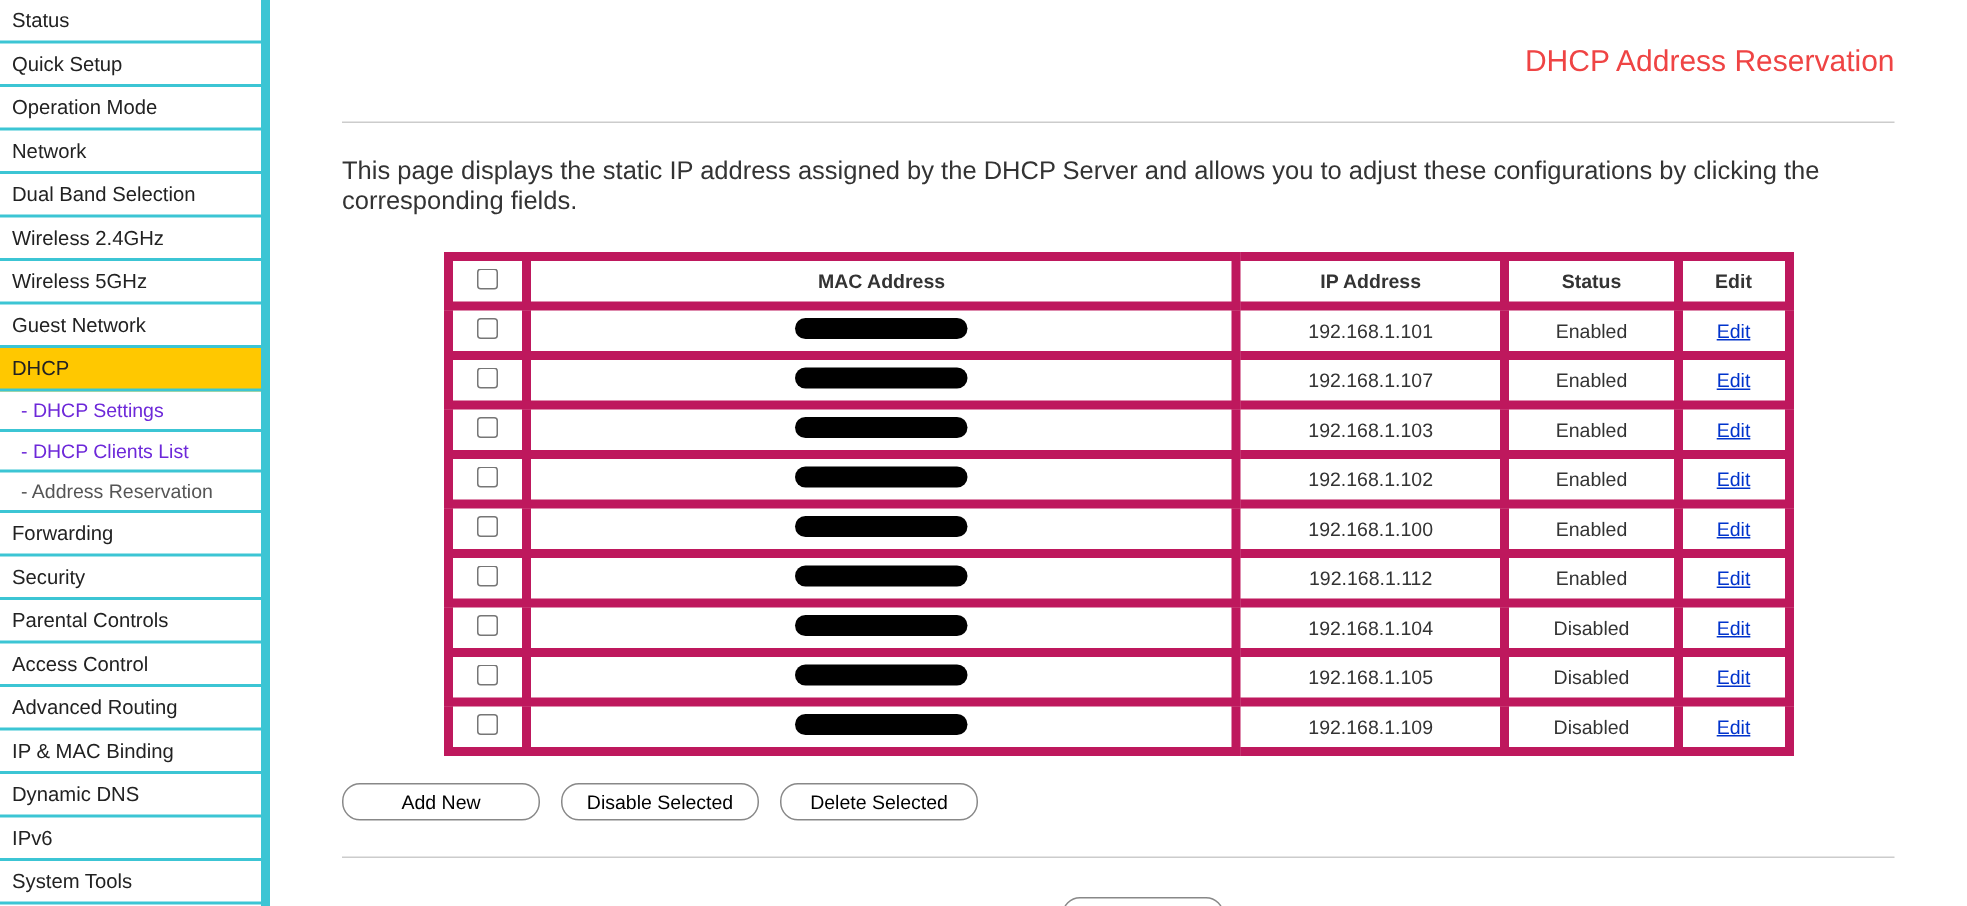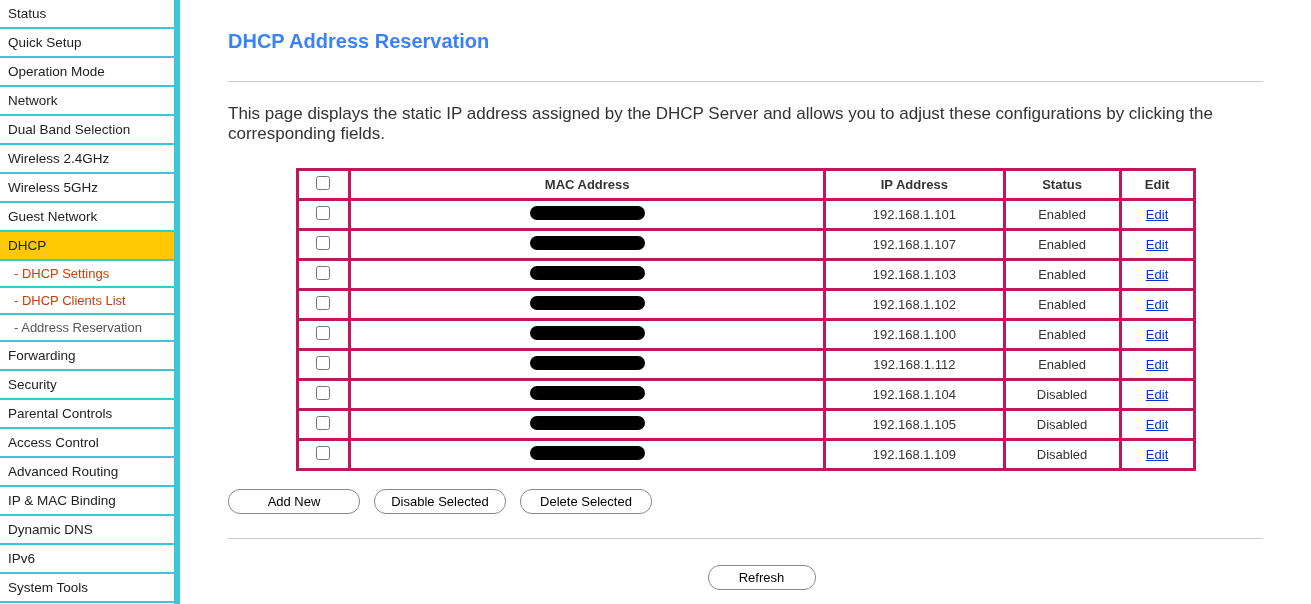--- a/index.html
+++ b/index.html
@@ -2,30 +2,30 @@
 <html><head>
   <meta charset="utf-8">
   <style>
     * { box-sizing: border-box; margin: 0; padding: 0; }
     body { font-family: Arial, Helvetica, sans-serif; font-size: 13px; color: #333; background: #fff; }
     .layout { display: flex; min-height: 604px; }
 
     .sidebar { width: 180px; background: #fff; border-right: 6px solid #3cc5d4; }
     .nav-item { padding: 6px 8px 6px 8px; border-bottom: 2px solid #3cc5d4; cursor: pointer; font-size: 13.5px; color: #222; }
     .nav-item.active { background: #ffc800; font-weight: normal; }
-    .sub-item { padding: 5px 8px 5px 14px; border-bottom: 2px solid #3cc5d4; cursor: pointer; color: #c2410c; font-size: 13px; }
+    .sub-item { padding: 5px 8px 5px 14px; border-bottom: 2px solid #3cc5d4; cursor: pointer; color: #6d28d9; font-size: 13px; }
     .sub-item.current { color: #555; }
 
     .content { flex: 1; padding: 20px 48px 30px 48px; }
-    .page-title { color: #3b82f6; font-size: 20px; font-weight: bold; margin: 10px 0 28px 0; }
+    .page-title { color: #ef4444; font-size: 20px; font-weight: normal; margin: 10px 0 28px 0; text-align: right; }
     .title-sep { border: 0; border-top: 1px solid #ccc; margin-bottom: 22px; }
     .desc { font-size: 17px; color: #333; margin-bottom: 24px; }
 
     table { border-collapse: collapse; margin: 0 auto; width: 900px; }
-    th, td { border: 3px solid #be185d; padding: 5px 8px; text-align: center; font-size: 13px; }
+    th, td { border: 6px solid #be185d; padding: 5px 8px; text-align: center; font-size: 13px; }
     th { font-weight: bold; background: #fff; }
     .col-check { width: 50px; }
     .col-mac { width: 450px; }
     .col-ip { width: 170px; }
     .col-status { width: 110px; }
     .col-edit { width: 70px; }
     .redact { display: inline-block; background: #000; height: 14px; border-radius: 7px / 50%; width: 115px; }
     .edit-link { color: #0033cc; text-decoration: underline; cursor: pointer; }
 
     .btn-row { margin: 18px 0 24px 0; display: flex; gap: 14px; }

